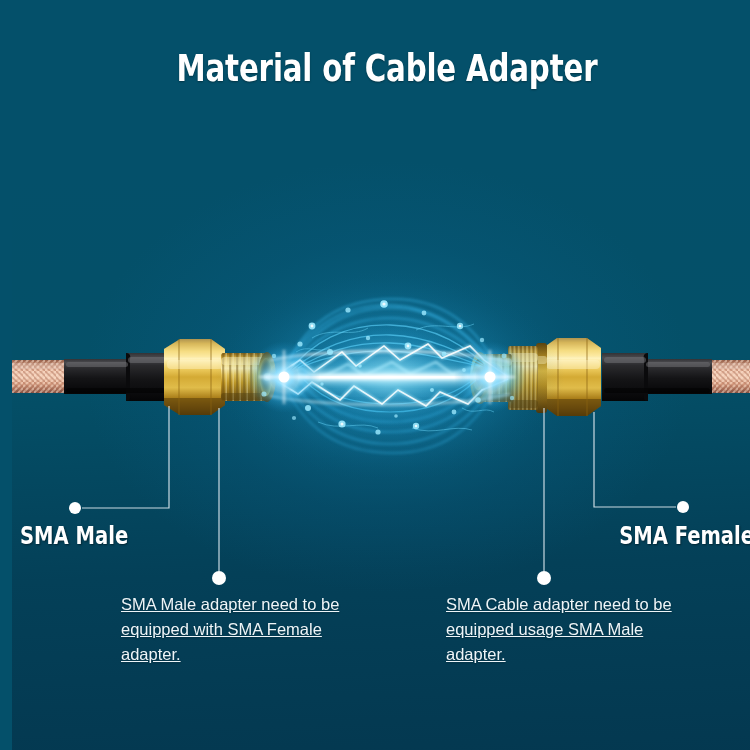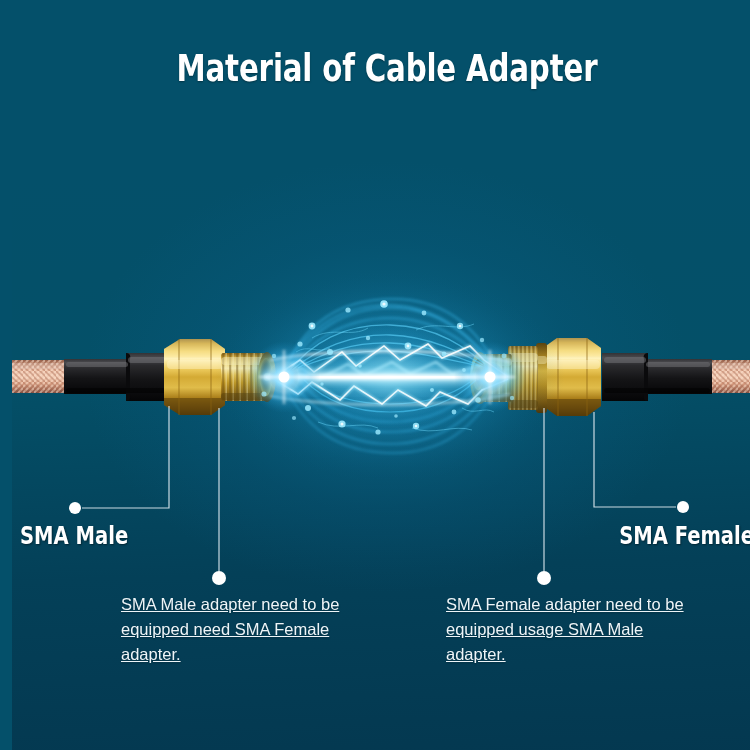--- a/index.html
+++ b/index.html
@@ -416,23 +416,23 @@
       <circle cx="671" cy="499" r="6"></circle>
       <circle cx="532" cy="570" r="7"></circle>
     </g>
   </svg>
 
   <div class="label" id="label-male">SMA Male</div>
   <div class="label" id="label-female">SMA Female</div>
 
   <div class="desc" id="desc-male">
     <span>SMA Male adapter need to be</span>
-    <span>equipped need SMA Female</span>
+    <span>equipped with SMA Female</span>
     <span>adapter.</span>
   </div>
 
   <div class="desc" id="desc-female">
-    <span>SMA Female adapter need to be</span>
+    <span>SMA Cable adapter need to be</span>
     <span>equipped usage SMA Male</span>
     <span>adapter.</span>
   </div>
 
 </div>
 
 </body></html>

